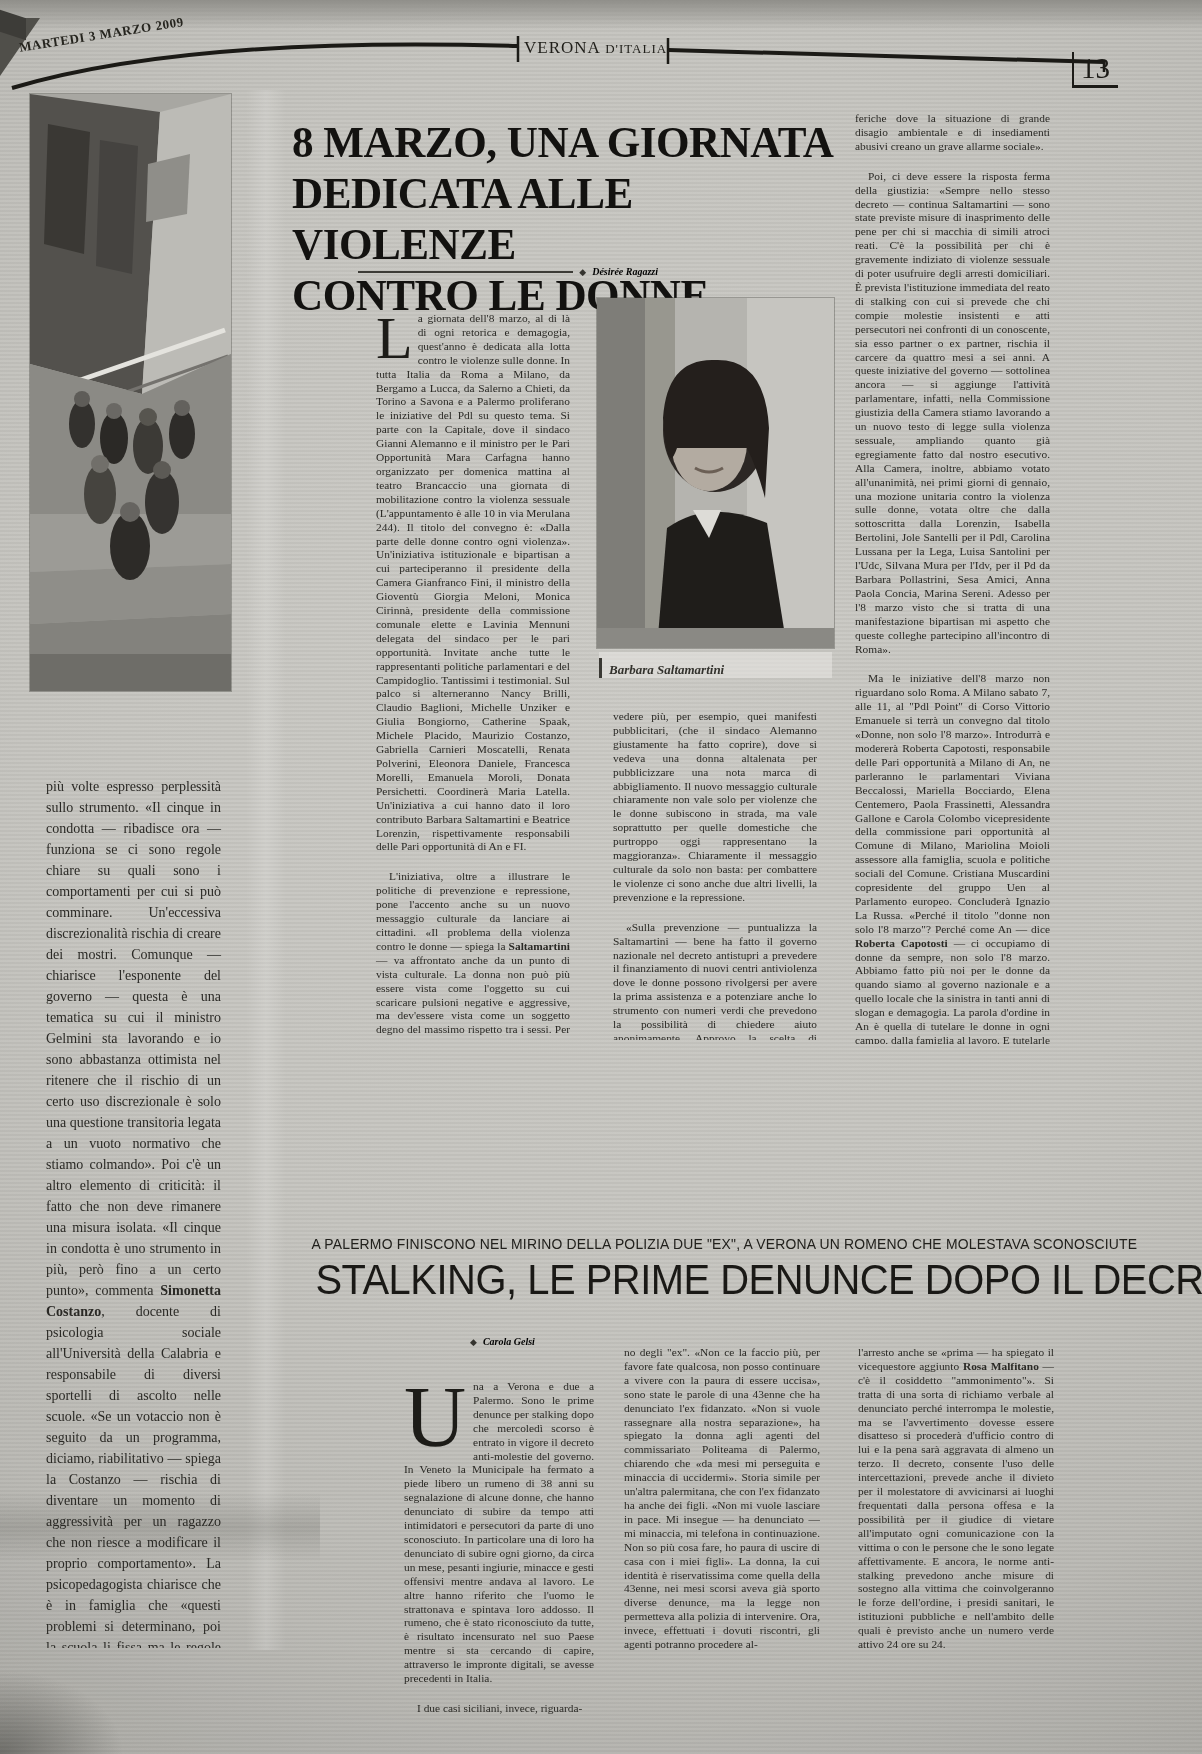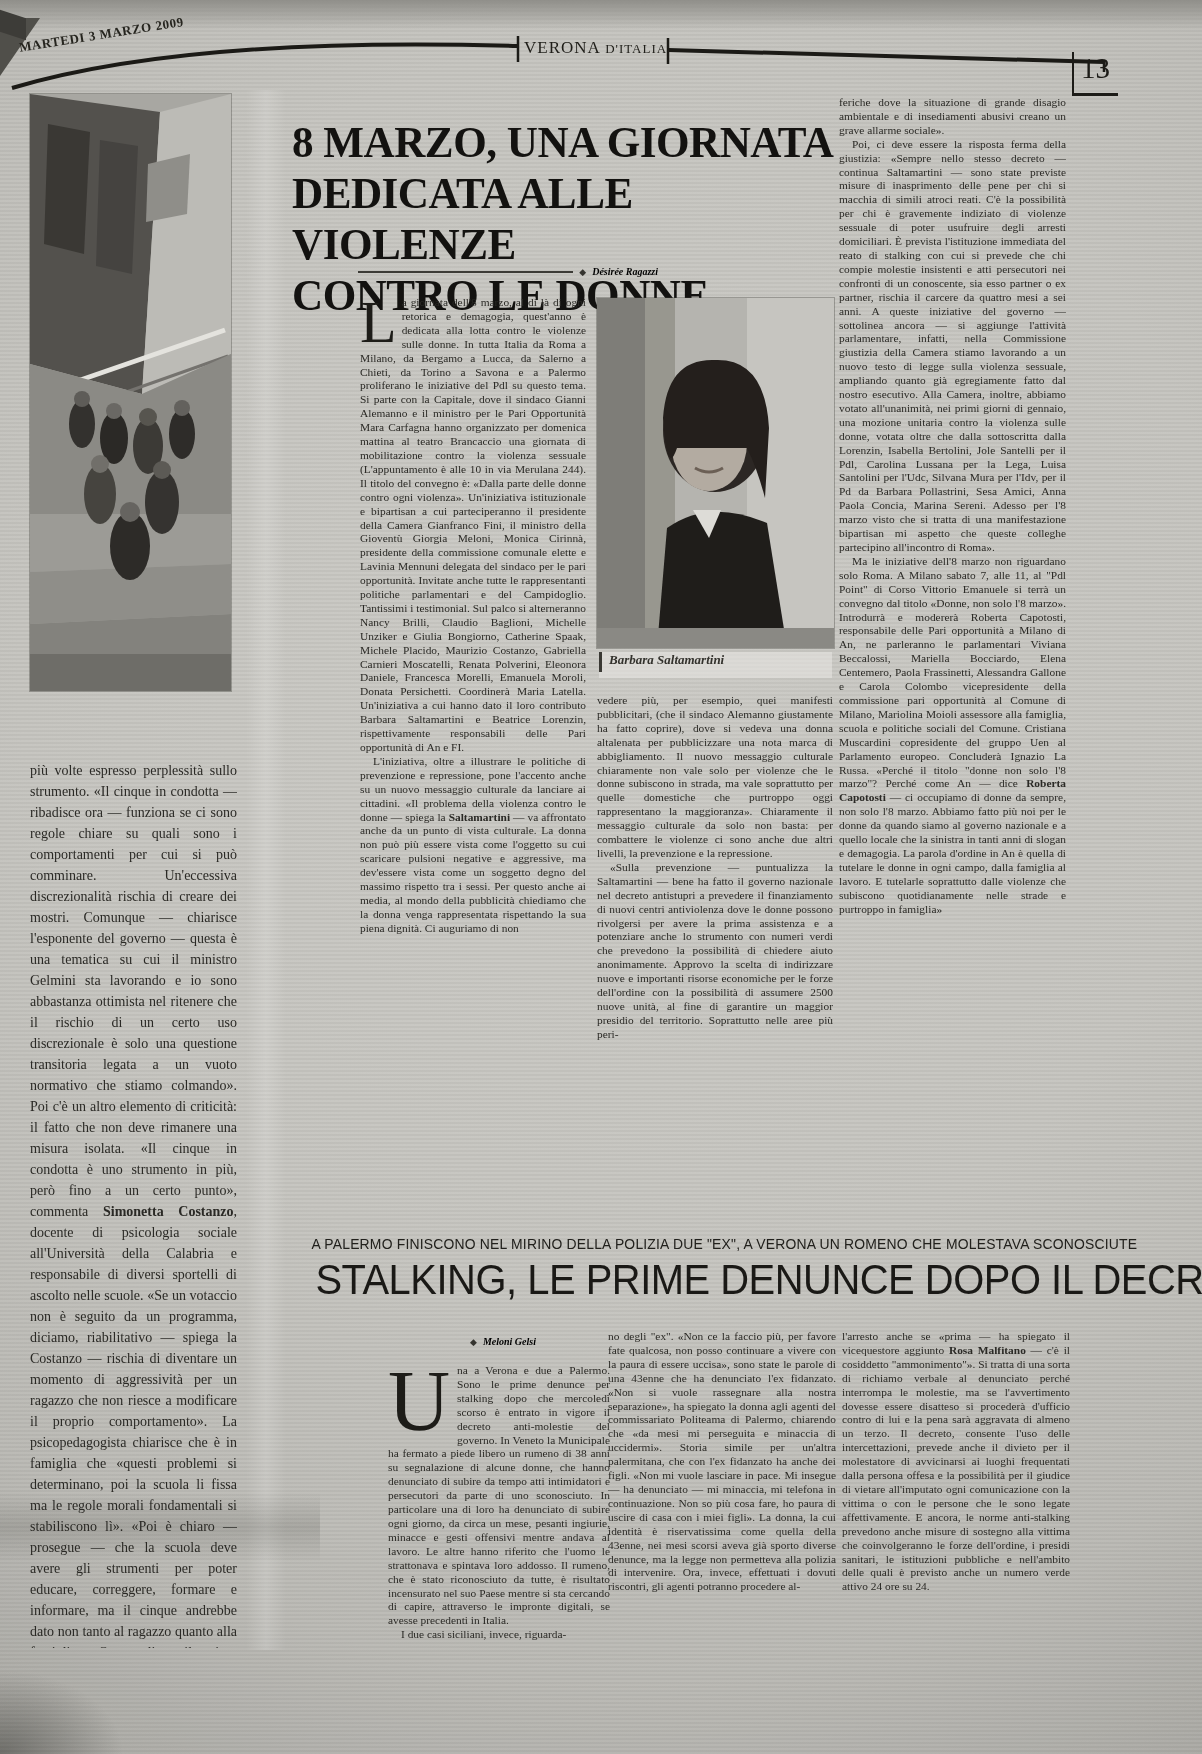--- a/index.html
+++ b/index.html
@@ -28,58 +28,58 @@
   .band{position:absolute;left:0;top:1492px;width:320px;height:70px;
     background:linear-gradient(rgba(0,0,0,0), rgba(70,70,64,.18), rgba(0,0,0,0));}
 
   
   .date{position:absolute;left:18px;top:40px;transform:rotate(-9deg);transform-origin:left top;
     font-weight:bold;font-size:13px;letter-spacing:.6px;color:#26251f;white-space:nowrap;}
   .masthead{position:absolute;left:524px;top:38px;font-size:17px;letter-spacing:1px;
     color:#1f1e19;white-space:nowrap;font-family:"Liberation Serif",serif;}
   .masthead .small{font-size:13px;text-align:center;}
   .pagenum{position:absolute;left:1072px;top:52px;font-size:29px;color:#1c1b17;
-    border-left:2.5px solid #1c1b17;border-bottom:3px solid #1c1b17;padding:0 8px 9px 7px;line-height:32px;}
+    border-left:2.5px solid #1c1b17;border-bottom:3px solid #1c1b17;padding:0 8px 1px 7px;line-height:32px;}
 
   
   .headline{position:absolute;left:292px;top:88px;width:560px;
     font-size:44px;line-height:51px;color:#131210;letter-spacing:-.5px;
     white-space:pre-line;transform:scaleX(.98);transform-origin:left top;}
 
   .byline{position:absolute;display:flex;align-items:center;gap:6px;}
   .byline .rule{flex:1;height:2px;background:#3c3b36;}
   .byline .mark{font-size:9px;color:#35342f;}
   .byline .name{font-style:italic;font-weight:bold;font-size:10px;color:#000000;white-space:nowrap;}
   #byline-1{left:358px;top:266px;width:300px;}
   #byline-2{left:470px;top:1336px;width:150px;}
 
   
   .col{position:absolute;text-align:justify;overflow:hidden;
     font-size:11.4px;line-height:13.9px;color:#2a2925;}
-  .col p{margin:0;text-indent:13px;hyphens:auto;}
+  .col p{margin:16px;text-indent:13px;hyphens:auto;}
   .col p.nofirst{text-indent:0;}
   #main-col1{left:360px;top:296px;width:226px;height:742px;}
   #main-col2{left:597px;top:694px;width:236px;height:346px;}
   #main-col3{left:839px;top:96px;width:227px;height:948px;}
   #sidebar-col{left:30px;top:760px;width:207px;height:888px;font-size:14px;line-height:21px;}
   #stk-col1{left:388px;top:1364px;width:222px;height:382px;}
   #stk-col2{left:608px;top:1330px;width:228px;height:416px;}
   #stk-col3{left:842px;top:1330px;width:228px;height:416px;}
   b{font-weight:bold;}
   .ital{font-style:italic;}
 
   .dropcap{float:left;font-size:60px;line-height:47px;padding:3px 5px 0 0;color:#1d1c18;}
   .dropcap.big{font-size:86px;line-height:66px;padding:4px 7px 0 0;}
 
   
   .photo{position:absolute;box-shadow:0 0 0 1px rgba(60,60,55,.35);}
   #left-photo{left:30px;top:94px;width:201px;height:597px;}
   #portrait-photo{left:597px;top:298px;width:237px;height:350px;}
   .caption{position:absolute;left:599px;top:652px;width:233px;height:26px;
-    display:flex;align-items:flex-start;gap:7px;background:rgba(233,232,227,.55);}
+    display:flex;align-items:flex-end;gap:7px;background:rgba(233,232,227,.55);}
   .caption .bar{width:3px;height:20px;background:#3a3934;}
   .caption .txt{font-style:italic;font-weight:bold;font-size:13px;color:#33322d;}
 
   
   .kicker{position:absolute;left:296px;top:1236px;width:776px;text-align:center;
     font-family:"Liberation Sans","DejaVu Sans",sans-serif;font-size:14.5px;color:#22211d;
     letter-spacing:.2px;transform:scaleX(.96);white-space:nowrap;}
   .stk-headline{position:absolute;left:296px;top:1256px;width:776px;text-align:center;
     font-family:"Liberation Sans","DejaVu Sans",sans-serif;font-size:42px;color:#1a1916;
     letter-spacing:-.5px;transform:scaleX(.95);white-space:nowrap;}
@@ -186,21 +186,21 @@
 <div class="col" id="sidebar-col">
   <p class="nofirst"><span>più volte espresso perplessità sullo strumento. «Il cinque in condotta — ribadisce ora — funziona se ci sono regole chiare su quali sono i comportamenti per cui si può comminare. Un'eccessiva discrezionalità rischia di creare dei mostri. Comunque — chiarisce l'esponente del governo — questa è una tematica su cui il ministro Gelmini sta lavorando e io sono abbastanza ottimista nel ritenere che il rischio di un certo uso discrezionale è solo una questione transitoria legata a un vuoto normativo che stiamo colmando». Poi c'è un altro elemento di criticità: il fatto che non deve rimanere una misura isolata. «Il cinque in condotta è uno strumento in più, però fino a un certo punto», commenta </span><b>Simonetta Costanzo</b><span>, docente di psicologia sociale all'Università della Calabria e responsabile di diversi sportelli di ascolto nelle scuole. «Se un votaccio non è seguito da un programma, diciamo, riabilitativo — spiega la Costanzo — rischia di diventare un momento di aggressività per un ragazzo che non riesce a modificare il proprio comportamento». La psicopedagogista chiarisce che è in famiglia che «questi problemi si determinano, poi la scuola li fissa ma le regole morali fondamentali si stabiliscono lì». «Poi è chiaro — prosegue — che la scuola deve avere gli strumenti per poter educare, correggere, formare e informare, ma il cinque andrebbe dato non tanto al ragazzo quanto alla famiglia». O, meglio, «il primo sostegno va dato alle famiglie e nelle scuole va creata un'organizzazione di strategie per correggere comportamenti anomali». Una lettura in linea con quanto sottolineato dalla Gelmini che ieri è tornata a rilanciare la necessità di «ripristinare una comunità educativa, un rapporto di reciproca stima e collaborazione tra la famiglia e la scuola. Come Paese — ha detto il ministro — dobbiamo rilanciare un progetto educativo dove nessuno si può chiamare fuori».</span></p>
   <p><span>Il cinque in condotta, quindi, non va visto come uno strumento esaustivo, «ma se necessario — ha scritto sulla </span><span class="ital">Sereni</span><span> di ieri Paola Mastrocola — che la lunga via di una minima rieducazione alla vita civile abbia dunque formare».</span></p>
 </div>
 
 <div class="kicker">A PALERMO FINISCONO NEL MIRINO DELLA POLIZIA DUE "EX", A VERONA UN ROMENO CHE MOLESTAVA SCONOSCIUTE</div>
 <div class="stk-headline">STALKING, LE PRIME DENUNCE DOPO IL DECRETO</div>
 
 <div class="byline" id="byline-2">
   <span class="mark">◆</span>
-  <span class="name">Meloni Gelsi</span>
+  <span class="name">Carola Gelsi</span>
 </div>
 
 <div class="col" id="stk-col1">
   <p class="nofirst"><span class="dropcap big">U</span><span>na a Verona e due a Palermo. Sono le prime denunce per stalking dopo che mercoledì scorso è entrato in vigore il decreto anti-molestie del governo. In Veneto la Municipale ha fermato a piede libero un rumeno di 38 anni su segnalazione di alcune donne, che hanno denunciato di subire da tempo atti intimidatori e persecutori da parte di uno sconosciuto. In particolare una di loro ha denunciato di subire ogni giorno, da circa un mese, pesanti ingiurie, minacce e gesti offensivi mentre andava al lavoro. Le altre hanno riferito che l'uomo le strattonava e spintava loro addosso. Il rumeno, che è stato riconosciuto da tutte, è risultato incensurato nel suo Paese mentre si sta cercando di capire, attraverso le impronte digitali, se avesse precedenti in Italia.</span></p>
   <p>I due casi siciliani, invece, riguarda-</p>
 </div>
 
 <div class="col" id="stk-col2">
   <p class="nofirst">no degli "ex". «Non ce la faccio più, per favore fate qualcosa, non posso continuare a vivere con la paura di essere uccisa», sono state le parole di una 43enne che ha denunciato l'ex fidanzato. «Non si vuole rassegnare alla nostra separazione», ha spiegato la donna agli agenti del commissariato Politeama di Palermo, chiarendo che «da mesi mi perseguita e minaccia di uccidermi». Storia simile per un'altra palermitana, che con l'ex fidanzato ha anche dei figli. «Non mi vuole lasciare in pace. Mi insegue — ha denunciato — mi minaccia, mi telefona in continuazione. Non so più cosa fare, ho paura di uscire di casa con i miei figli». La donna, la cui identità è riservatissima come quella della 43enne, nei mesi scorsi aveva già sporto diverse denunce, ma la legge non permetteva alla polizia di intervenire. Ora, invece, effettuati i dovuti riscontri, gli agenti potranno procedere al-</p>
 </div>

